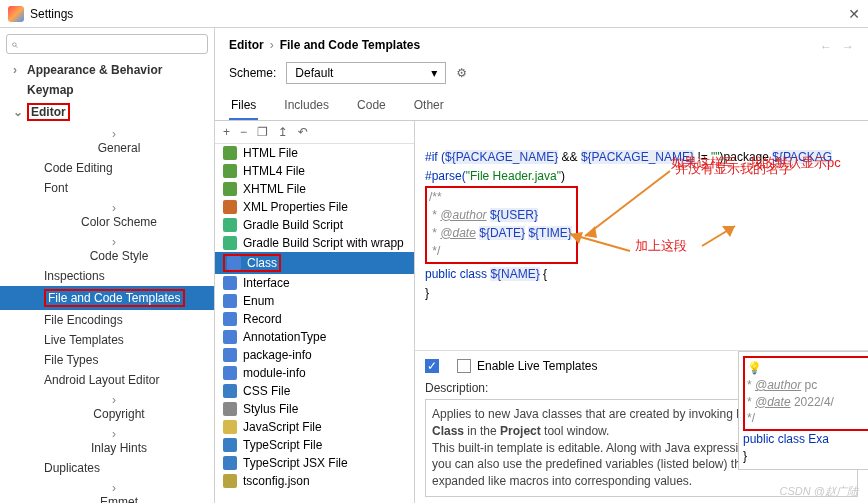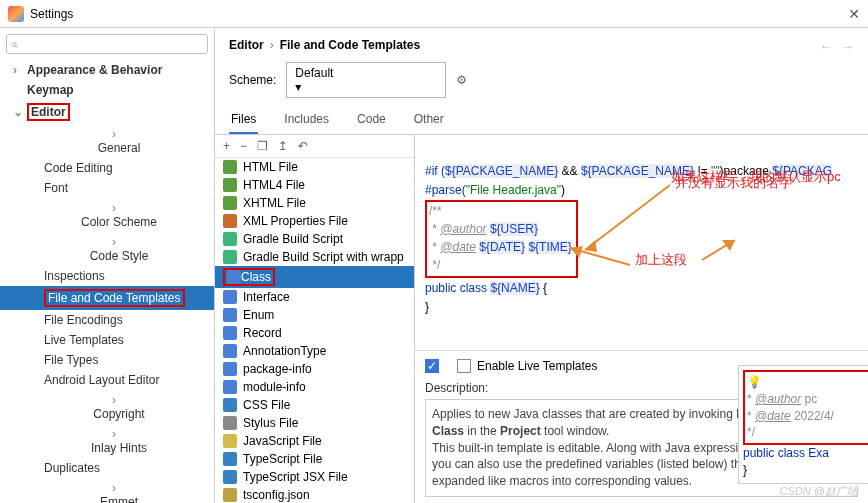--- a/index.html
+++ b/index.html
@@ -20,21 +20,21 @@
 .tree-item.underline span { }
 .chev { display: inline-block; width: 10px; color: #888; margin-right: 4px; }
 .chev.right::before { content: "›"; }
 .chev.down::before { content: "⌄"; }
 .boxed { border: 2px solid #d00; padding: 0 2px; }
 .main { flex: 1; display: flex; flex-direction: column; overflow: hidden; }
 .crumb { padding: 10px 14px; font-size: 13px; font-weight: bold; display: flex; align-items: center; gap: 6px; }
 .crumb .sep { color: #888; font-weight: normal; }
 .navarrows { margin-left: auto; color: #bbb; font-size: 16px; display: flex; gap: 10px; }
 .scheme-row { display: flex; align-items: center; gap: 10px; padding: 0 14px 8px; }
-.scheme-select { border: 1px solid #b0b0b0; padding: 3px 8px; width: 160px; display: flex; justify-content: space-between; background: #fff; flex-direction: column; }
+.scheme-select { border: 1px solid #b0b0b0; padding: 3px 8px; width: 160px; display: flex; justify-content: space-between; background: #fff; }
 .gear { color: #666; }
 .tabs { display: flex; border-bottom: 1px solid #ccc; padding: 0 14px; gap: 24px; }
 .tab { padding: 6px 2px; color: #555; cursor: pointer; }
 .tab.active { color: #000; border-bottom: 2px solid #3874d6; }
 .content { display: flex; flex: 1; overflow: hidden; }
 .tpl-panel { width: 200px; border-right: 1px solid #d0d0d0; display: flex; flex-direction: column; }
 .tpl-toolbar { display: flex; gap: 10px; padding: 4px 8px; border-bottom: 1px solid #e0e0e0; color: #666; }
 .tpl-list { overflow-y: auto; flex: 1; }
 .tpl-item { display: flex; align-items: center; gap: 6px; padding: 2px 8px; cursor: pointer; white-space: nowrap; }
 .tpl-item.selected { background: #2675bf; color: #fff; }
@@ -207,21 +207,21 @@
             </div>
             <div class="tpl-item">
               <span class="fileicon fi-gradle"></span>
               <span>Gradle Build Script</span>
             </div>
             <div class="tpl-item">
               <span class="fileicon fi-gradle"></span>
               <span>Gradle Build Script with wrapp</span>
             </div>
             <div class="tpl-item selected">
-              <span class="boxed" style="display:flex;align-items:flex-start">
+              <span class="boxed" style="display:flex;gap:6px;align-items:flex-start">
                 <span class="fileicon fi-java"></span>
                 <span>Class</span>
               </span>
             </div>
             <div class="tpl-item">
               <span class="fileicon fi-java"></span>
               <span>Interface</span>
             </div>
             <div class="tpl-item">
               <span class="fileicon fi-java"></span>

